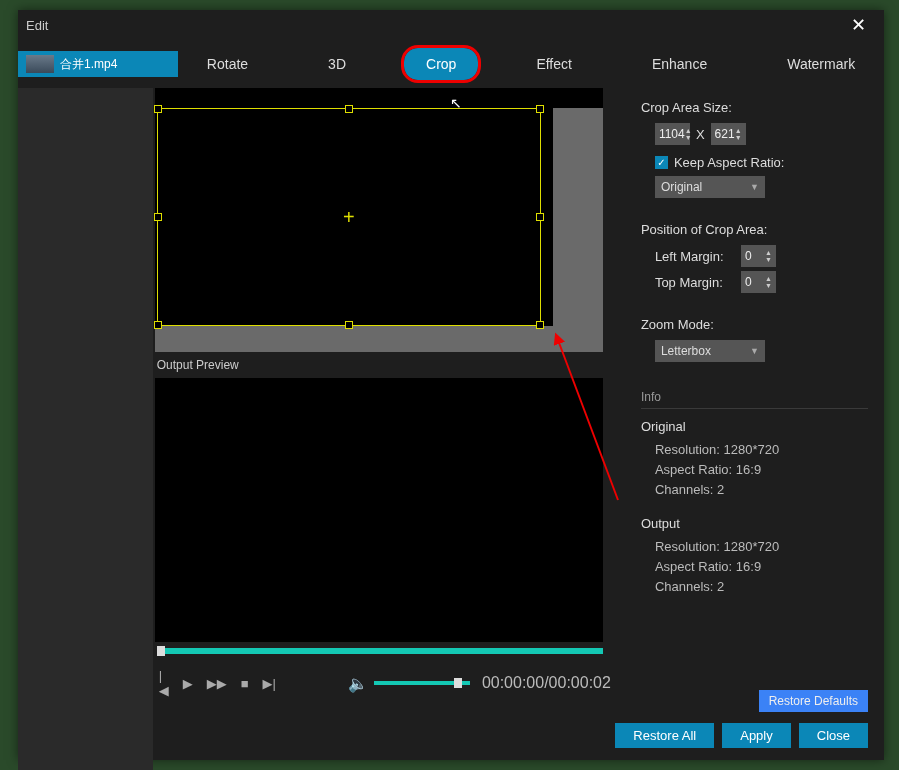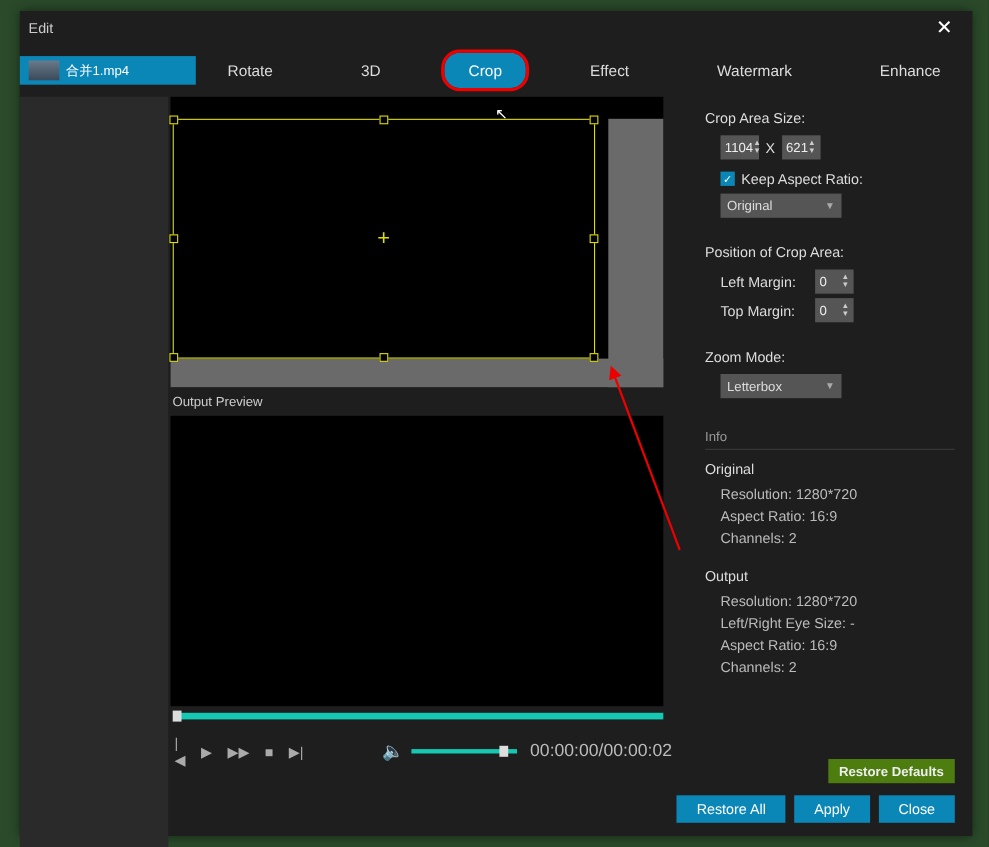--- a/index.html
+++ b/index.html
@@ -47,21 +47,21 @@
 .chk-row { margin: 10px 0 6px 14px; display: flex; align-items: center; gap: 6px; }
 .chk { width: 13px; height: 13px; background: #0b87b7; display: inline-flex; align-items: center; justify-content: center; color: #fff; font-size: 10px; }
 .select { background: #555; color: #ddd; height: 22px; width: 110px; display: flex; align-items: center; justify-content: space-between; padding: 0 6px; font-size: 12px; margin-left: 14px; }
 .caret { font-size: 9px; color: #aaa; }
 .sect2 { margin-top: 24px; }
 .fld-lbl { display: inline-block; width: 80px; color: #ddd; }
 .info-hdr { color: #999; border-bottom: 1px solid #3a3a3a; padding-bottom: 4px; margin: 28px 0 10px 0; font-size: 12px; }
 .info-grp { margin-bottom: 16px; }
 .info-grp .ig-title { color: #ddd; margin-bottom: 6px; }
 .info-grp .ig-row { color: #bbb; margin-left: 14px; font-size: 13px; line-height: 20px; }
-.restore-def { background: #4d7c0f; color: #eee; padding: 4px 10px; font-size: 12px; border: none; position: absolute; right: 16px; bottom: 48px; cursor: pointer; font-weight: bold; }
+.restore-def { background: #3b82f6; color: #eee; padding: 4px 10px; font-size: 12px; border: none; position: absolute; right: 16px; bottom: 48px; cursor: pointer; }
 .footer { position: absolute; right: 16px; bottom: 12px; display: flex; gap: 8px; }
 .fbtn { background: #0b87b7; color: #fff; border: none; padding: 5px 18px; font-size: 13px; cursor: pointer; }
 .cursor { position: absolute; left: 432px; top: 85px; color: #fff; font-size: 14px; pointer-events: none; }
 svg.arrow-svg { position: absolute; left: 400px; top: 240px; pointer-events: none; }
 </style>
 </head>
 <body>
 
 <div class="window">
   <div class="titlebar">
@@ -72,22 +72,22 @@
   <div class="tabs-row">
     <div class="file-tab">
       <div class="file-thumb"></div>
       <span>合并1.mp4</span>
     </div>
     <div class="main-tabs">
       <div class="mtab">Rotate</div>
       <div class="mtab">3D</div>
       <div class="mtab active active-hl">Crop</div>
       <div class="mtab">Effect</div>
+      <div class="mtab">Enhance</div>
       <div class="mtab">Watermark</div>
-      <div class="mtab">Enhance</div>
     </div>
   </div>
 
   <div class="body">
     <div class="left"></div>
 
     <div class="center">
       <div class="preview-original">
         <div class="gray-r"></div>
         <div class="gray-b"></div>
@@ -181,21 +181,20 @@
       <div class="info-hdr">Info</div>
       <div class="info-grp">
         <div class="ig-title">Original</div>
         <div class="ig-row">Resolution: 1280*720</div>
         <div class="ig-row">Aspect Ratio: 16:9</div>
         <div class="ig-row">Channels: 2</div>
       </div>
       <div class="info-grp">
         <div class="ig-title">Output</div>
         <div class="ig-row">Resolution: 1280*720</div>
-        <div class="ig-row">Left/Right Eye Size: -</div>
         <div class="ig-row">Aspect Ratio: 16:9</div>
         <div class="ig-row">Channels: 2</div>
       </div>
     </div>
   </div>
 
   <button class="restore-def">Restore Defaults</button>
 
   <div class="footer">
     <button class="fbtn">Restore All</button>

